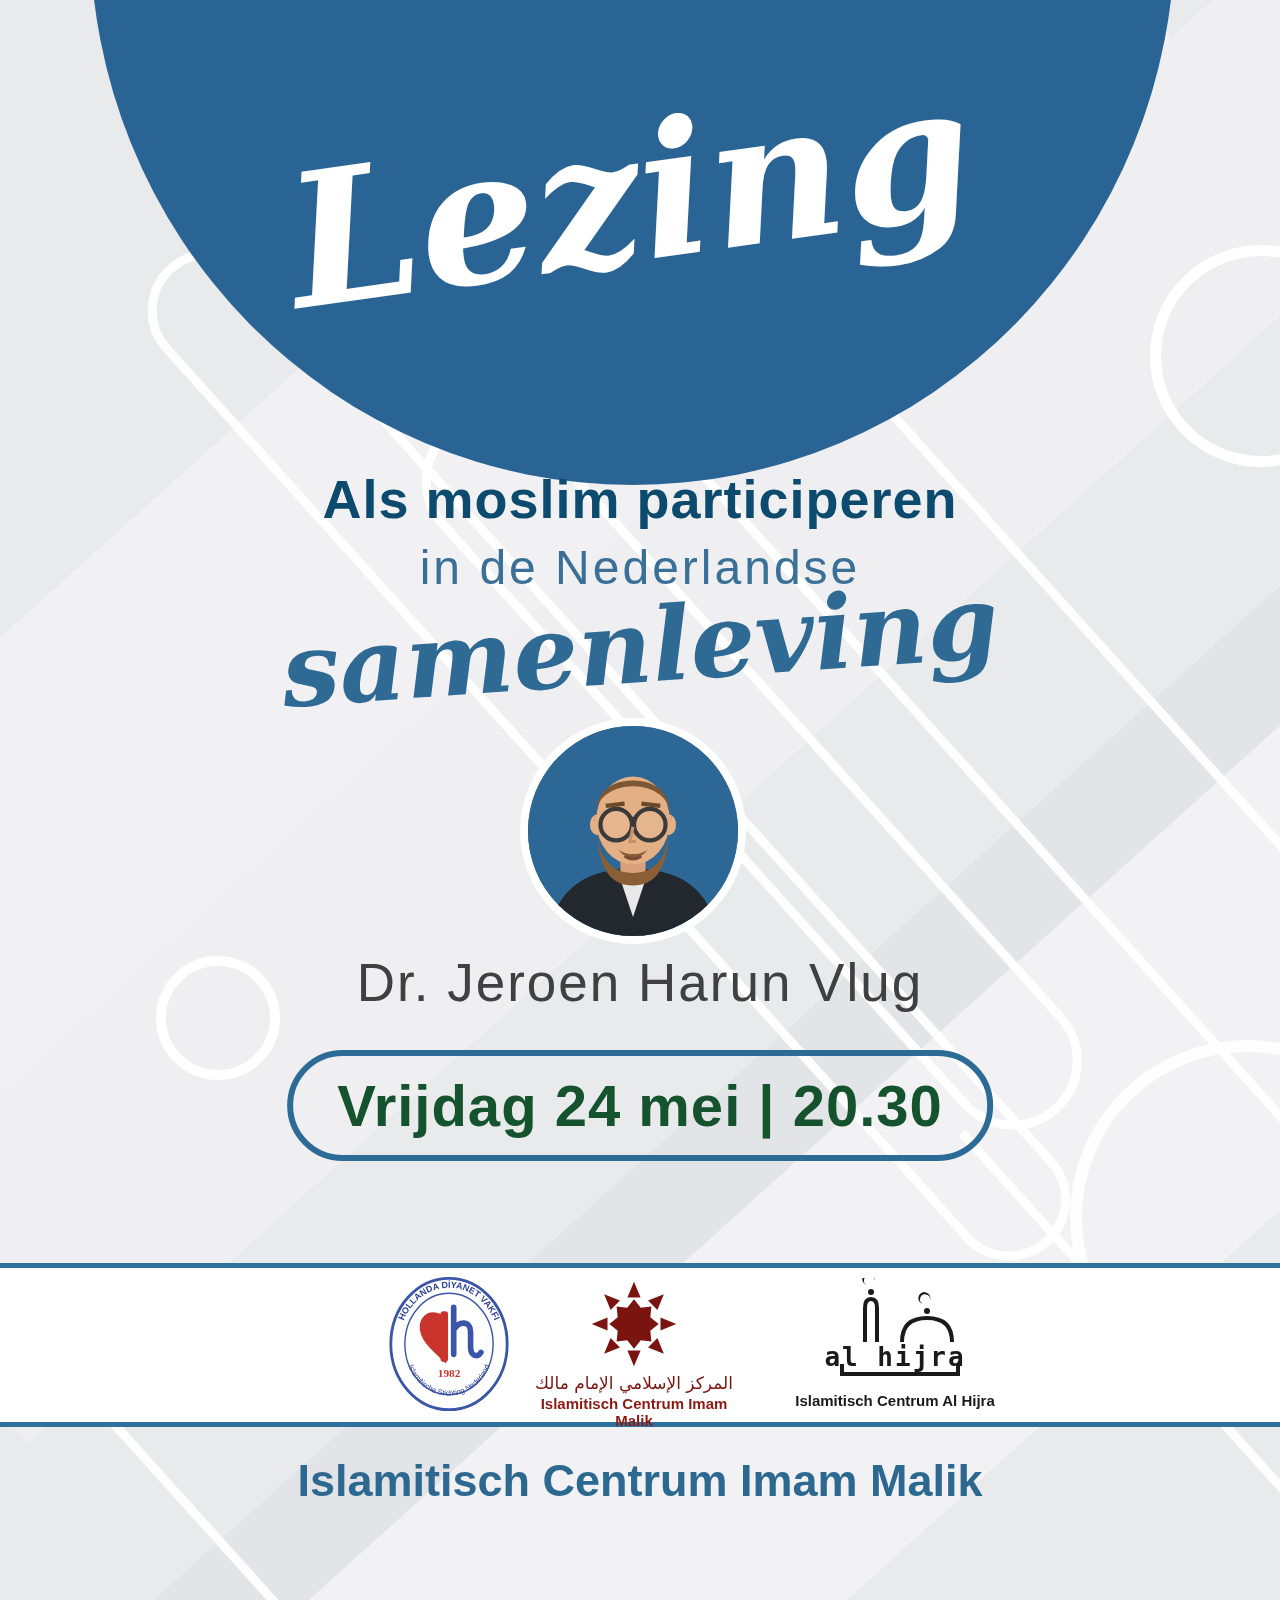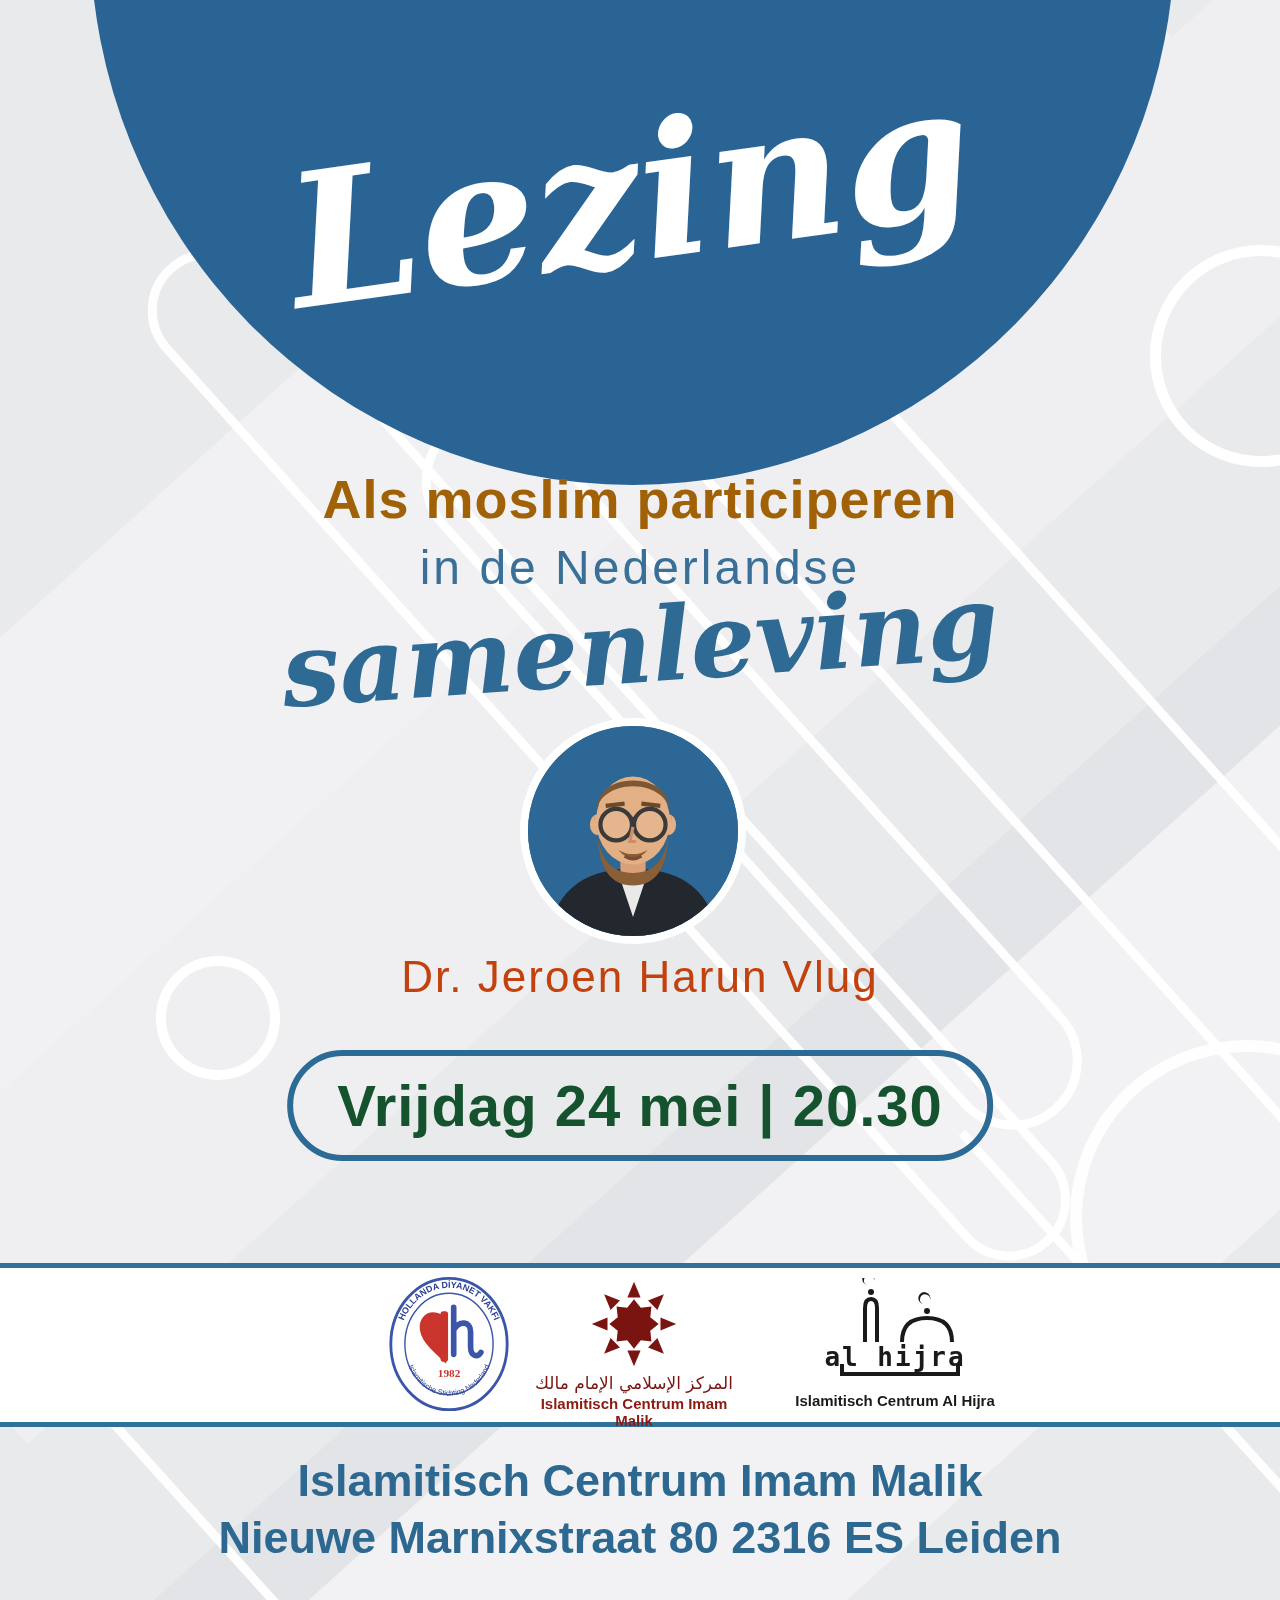--- a/index.html
+++ b/index.html
@@ -24,31 +24,31 @@
   .ring-bl{left:156px;top:956px;width:104px;height:104px;border:10px solid #fff;}
   .ring-tr{left:1150px;top:245px;width:200px;height:200px;border:11px solid #fff;}
   .ring-br{left:1070px;top:1040px;width:330px;height:330px;border:12px solid rgba(255,255,255,.9);}
   
   .ellipse{position:absolute;left:90px;top:-620px;width:1085px;height:1105px;border-radius:50%;
            background:#2a6495;z-index:2;}
   .lezing{position:absolute;left:140px;top:95px;width:980px;z-index:3;text-align:center;color:#ffffff;
           font-family:"DejaVu Serif",serif;font-style:italic;font-weight:bold;font-size:185px;line-height:1.1;
           transform:rotate(-8deg);}
   
-  .h-line{position:absolute;left:0;width:100%;text-align:center;z-index:4;color:#a16207;}
+  .h-line{position:absolute;left:0;width:100%;text-align:center;z-index:4;color:#0c4a6e;}
   .h1{top:468px;font-size:54px;font-weight:bold;letter-spacing:1px;}
   .h2{top:540px;font-size:48px;font-weight:normal;letter-spacing:3px;color:#3a7097;}
   .h3{top:586px;font-size:102px;font-family:"DejaVu Serif",serif;font-style:italic;font-weight:bold;
       color:#2e6a94;transform:rotate(-4deg);}
   
   .avatar{position:absolute;left:520px;top:718px;width:210px;height:210px;border:8px solid #fff;
           border-radius:50%;overflow:hidden;background:#2c6796;z-index:4;}
   .avatar svg{display:block;width:100%;height:100%;}
-  .speaker{position:absolute;top:952px;left:0;width:100%;text-align:center;font-size:44px;
-           letter-spacing:2px;color:#c2410c;z-index:4;}
+  .speaker{position:absolute;top:952px;left:0;width:100%;text-align:center;font-size:53px;
+           letter-spacing:2px;color:#404040;z-index:4;}
   
   .pill{position:absolute;top:1050px;left:50%;transform:translateX(-50%);z-index:4;
         border:6px solid #2d6b97;border-radius:62px;padding:16px 44px;background:transparent;}
   .pill span{font-size:58px;font-weight:600;color:#14532d;letter-spacing:1px;white-space:nowrap;}
   .organizer{position:absolute;top:1192px;left:0;width:100%;text-align:center;font-size:42px;
              font-weight:bold;color:#2d6890;z-index:4;}
   
   .logo-band{position:absolute;left:0;top:1263px;width:100%;height:154px;background:#ffffff;
              border-top:5px solid #30719b;border-bottom:5px solid #30719b;z-index:3;}
   .logo-band .logo{position:absolute;}
@@ -169,15 +169,14 @@
         <circle cx="117" cy="33" r="3" fill="#1a1a1a"></circle>
         <path d="M113,26 A 6,6 0 1 1 120,22 A 5,5 0 1 0 113,26" fill="#1a1a1a"></path>
         <path d="M32,86 L32,96 L148,96 L148,86" fill="none" stroke="#1a1a1a" stroke-width="4"></path>
       </svg>
       <div class="cap">Islamitisch Centrum Al Hijra</div>
     </div>
 
   </div>
 
   <div class="addr addr1">Islamitisch Centrum Imam Malik</div>
-  <div class="addr addr2">Nieuwe Marnixstraat 80 2316 ES Leiden</div>
 
 </div>
 
 </body></html>

